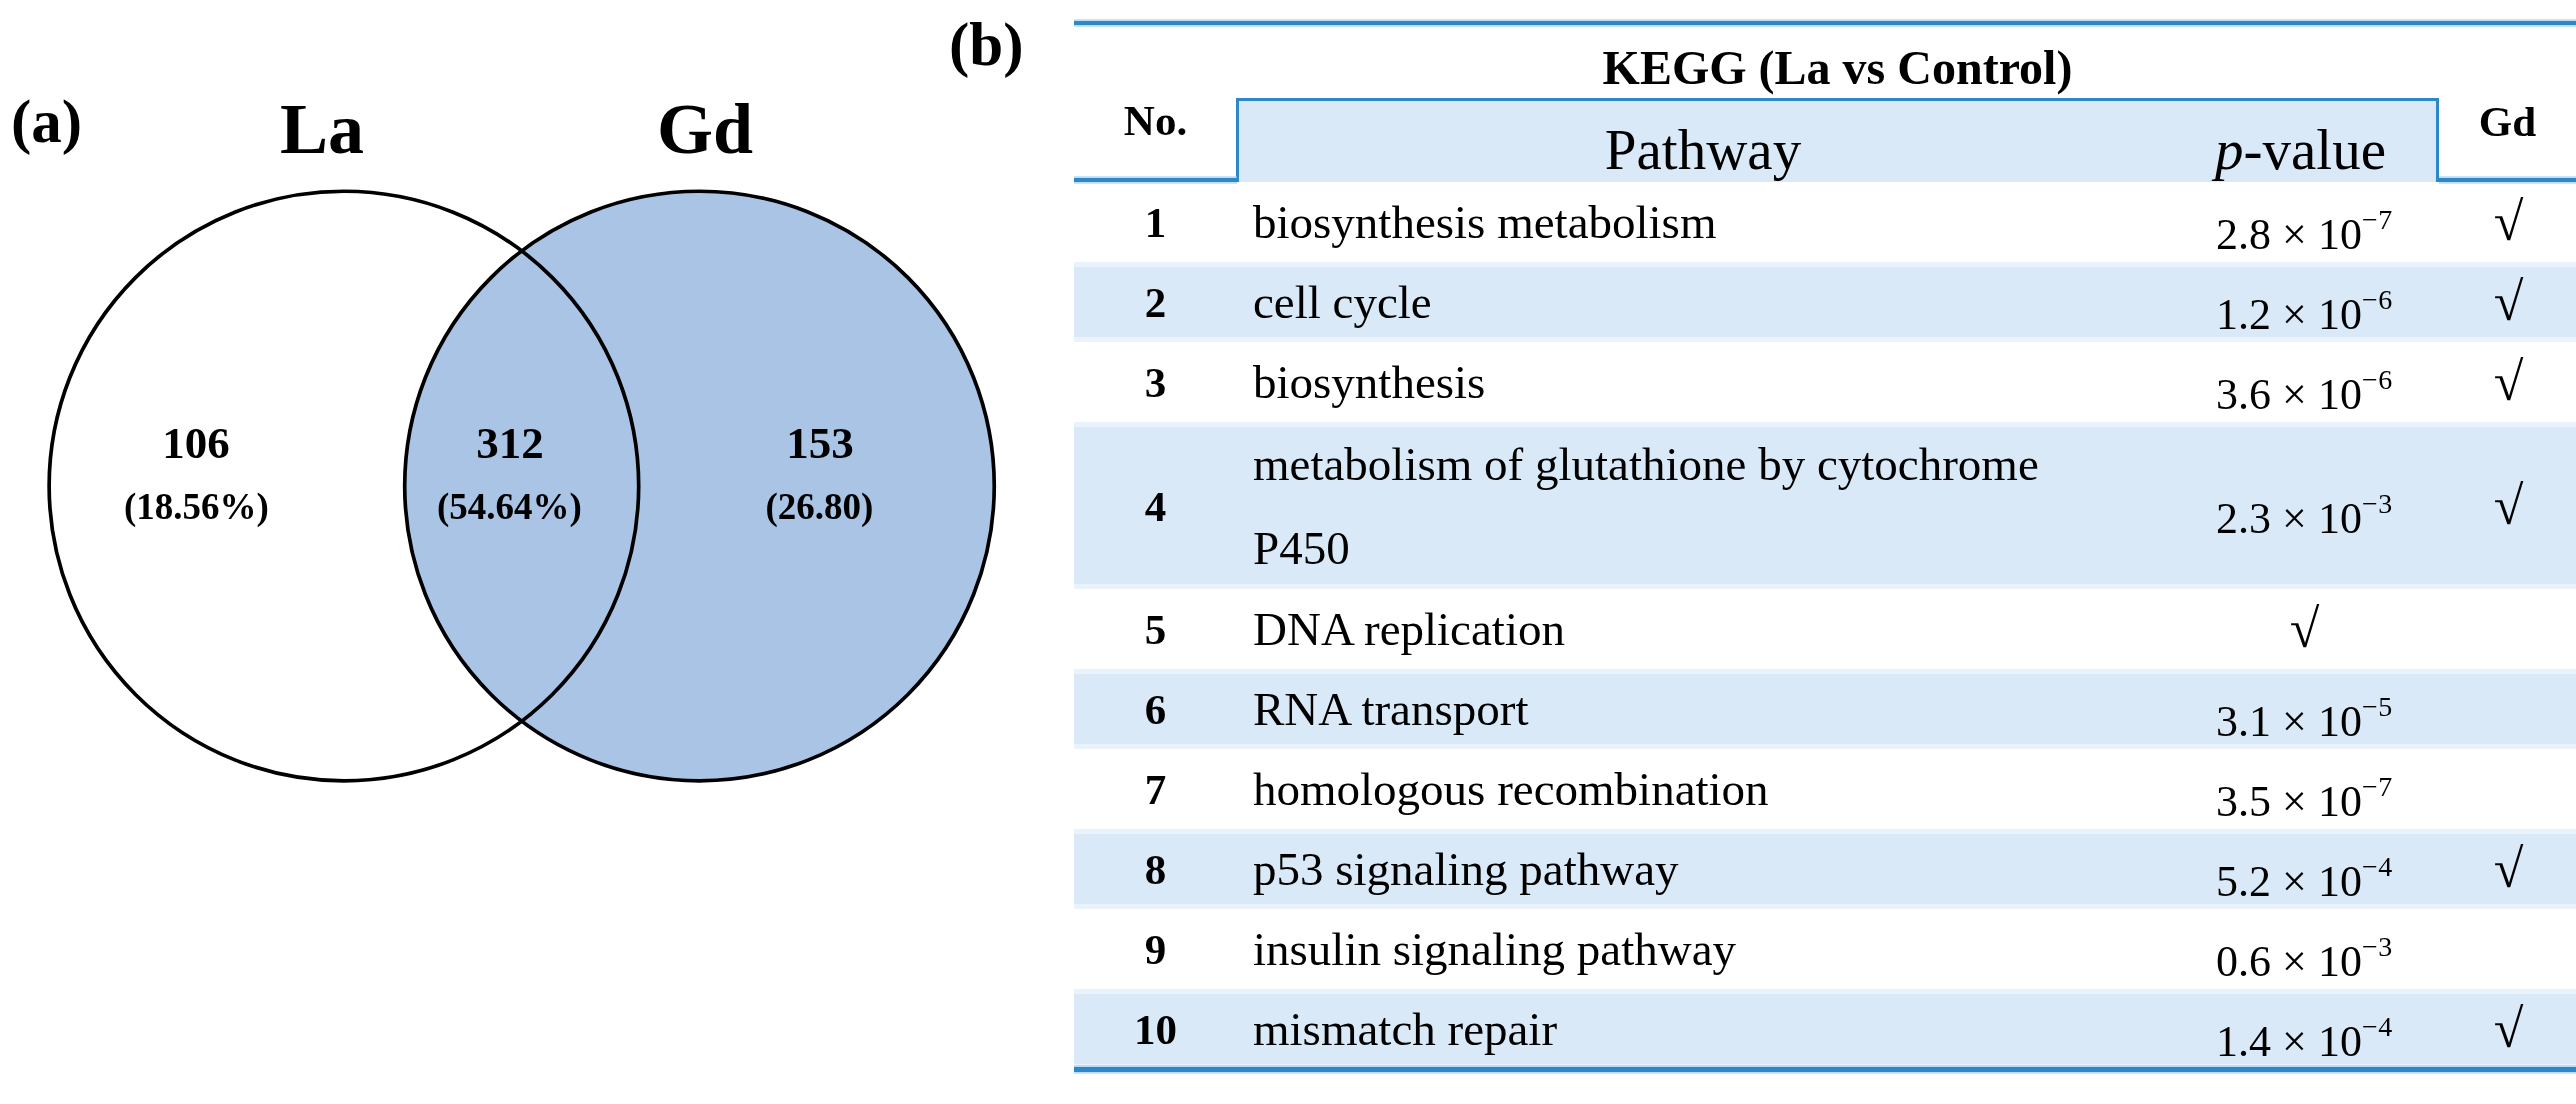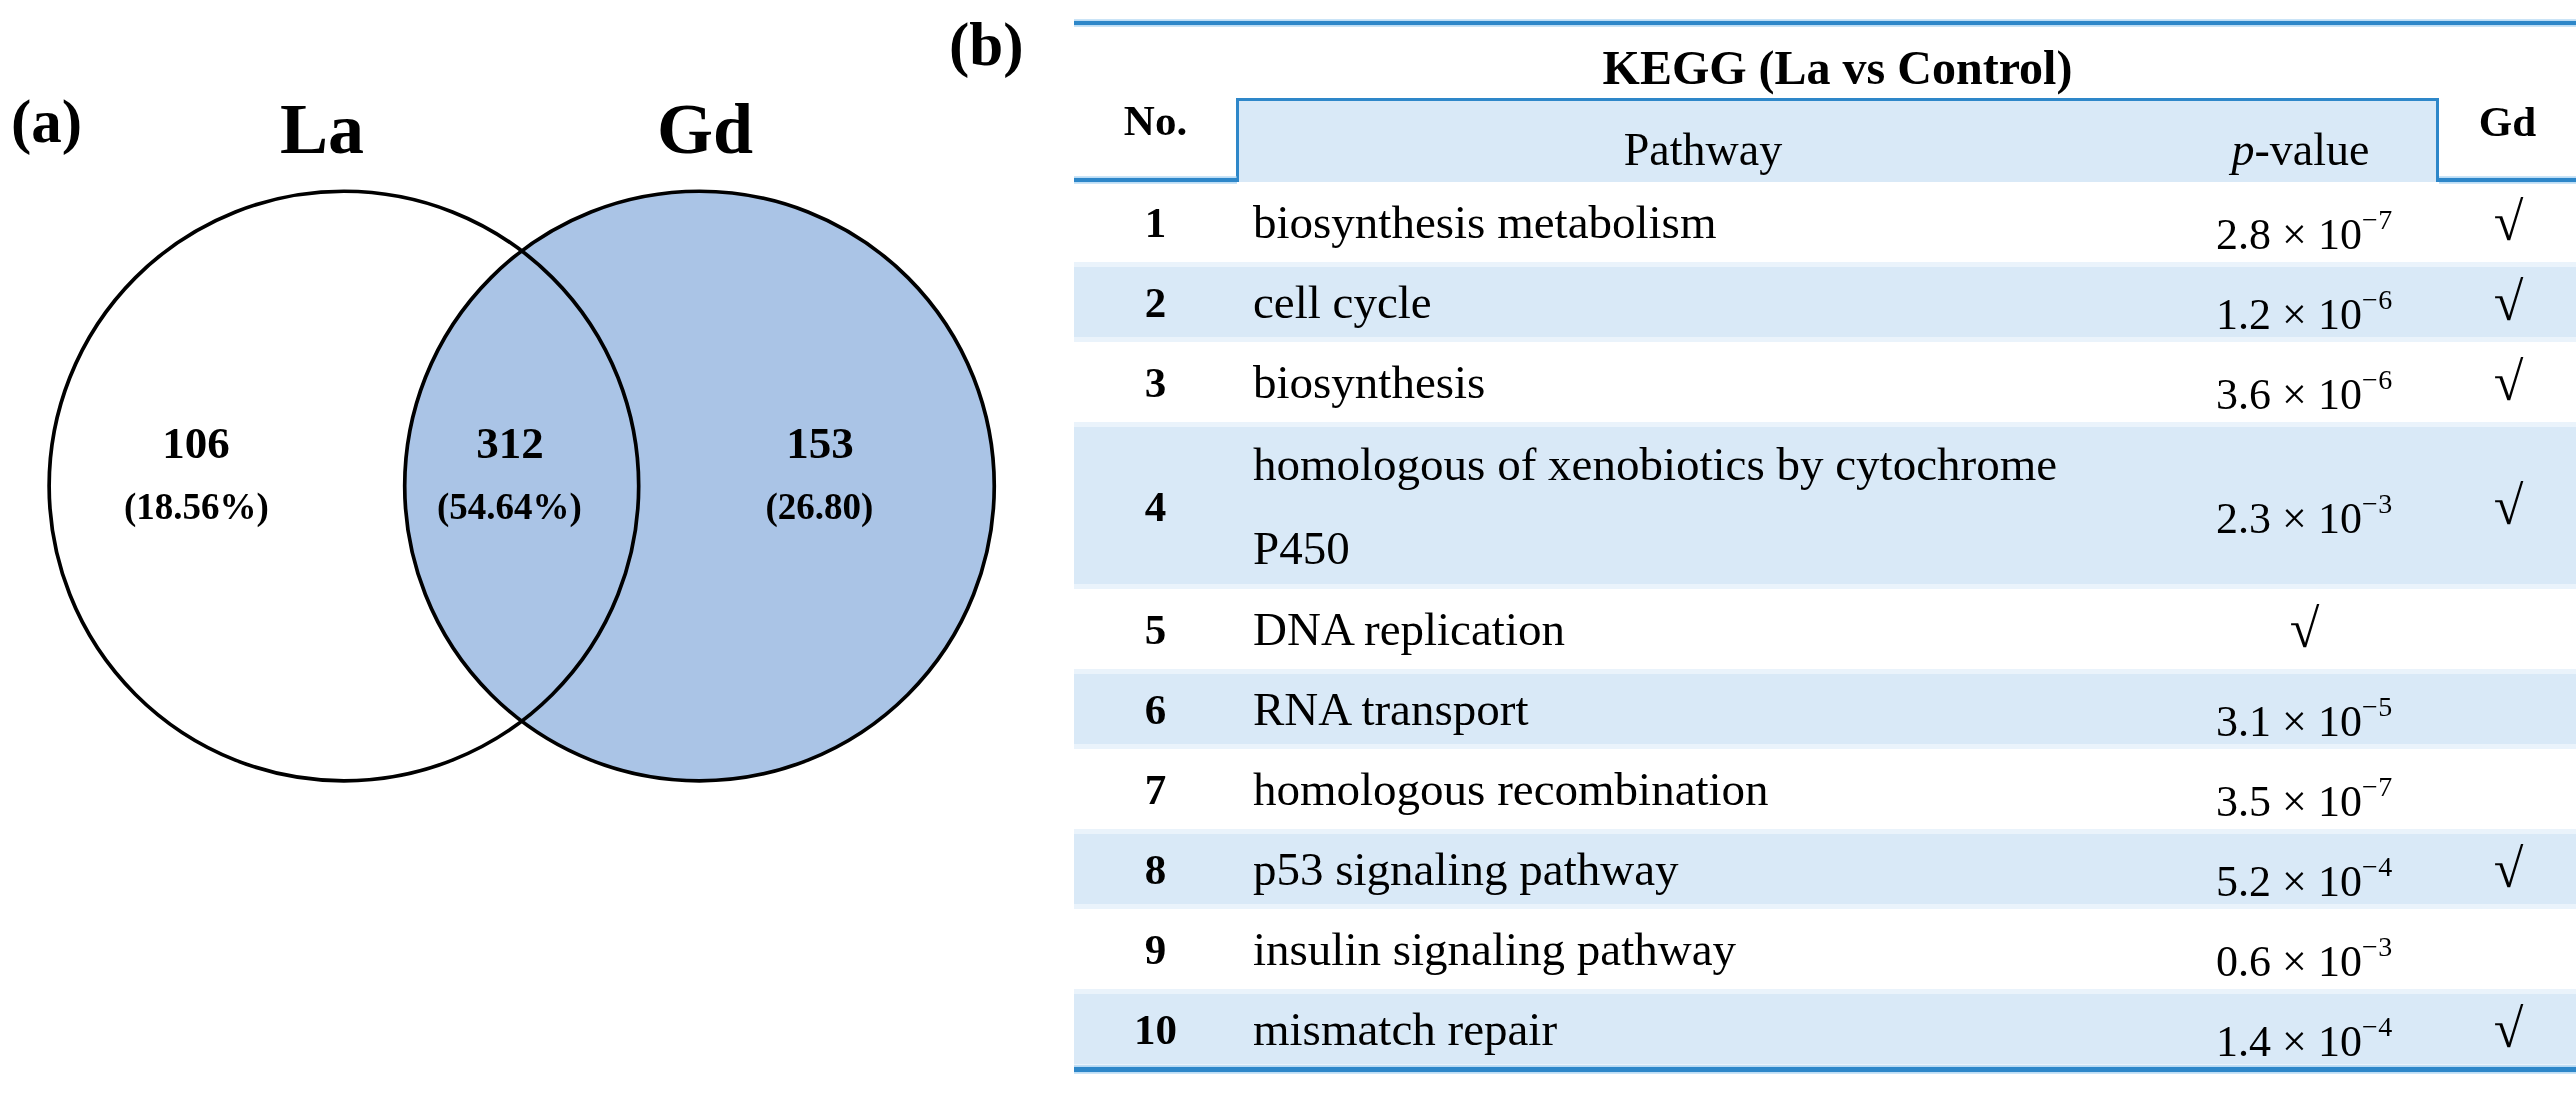--- a/index.html
+++ b/index.html
@@ -28,21 +28,21 @@
   #bottom-line{left:1074px;top:1067px;width:1502px;height:4.9px;}
 
   #kegg-title{left:1236px;top:42px;width:1203px;font-size:48px;font-weight:700;text-align:center;line-height:1.1;}
   #header-box{
     left:1236px;top:98px;width:1203px;height:84px;
     box-sizing:border-box;
     background:#d9e9f7;
     border-top:3.7px solid #2e87c9;border-left:3.7px solid #2e87c9;border-right:3.7px solid #2e87c9;
     display:flex;align-items:center;
   }
-  #header-box .hcell{font-size:46px;line-height:1;padding-top:16px;text-align:center;}
+  #header-box .hcell{font-size:57px;line-height:1;padding-top:16px;text-align:center;}
   #hcell-pathway{width:928px;}
   #hcell-pvalue{width:267px;}
   #no-header{left:1074px;top:92px;width:163px;height:57px;font-size:43px;font-weight:700;
              display:flex;align-items:center;justify-content:center;}
   #gd-header{left:2439px;top:93px;width:137px;height:57px;font-size:43px;font-weight:700;
              display:flex;align-items:center;justify-content:center;}
 
   #rows{left:1074px;top:182px;width:1502px;}
   .trow{
     display:grid;
@@ -126,21 +126,21 @@
       <div class="trow">
         <div class="c-no">3</div>
         <div class="c-path">biosynthesis</div>
         <div class="c-pv"><span>3.6 × 10</span><sup>−6</sup></div>
         <div class="c-gd">√</div>
       </div>
 
       <div class="trow stripe tall">
         <div class="c-no">4</div>
         <div class="c-path">
-          <div>homologous of xenobiotics by cytochrome</div>
+          <div>metabolism of glutathione by cytochrome</div>
           <div>P450</div>
         </div>
         <div class="c-pv"><span>2.3 × 10</span><sup>−3</sup></div>
         <div class="c-gd">√</div>
       </div>
 
       <div class="trow">
         <div class="c-no">5</div>
         <div class="c-path">DNA replication</div>
         <div class="c-gd">√</div>

